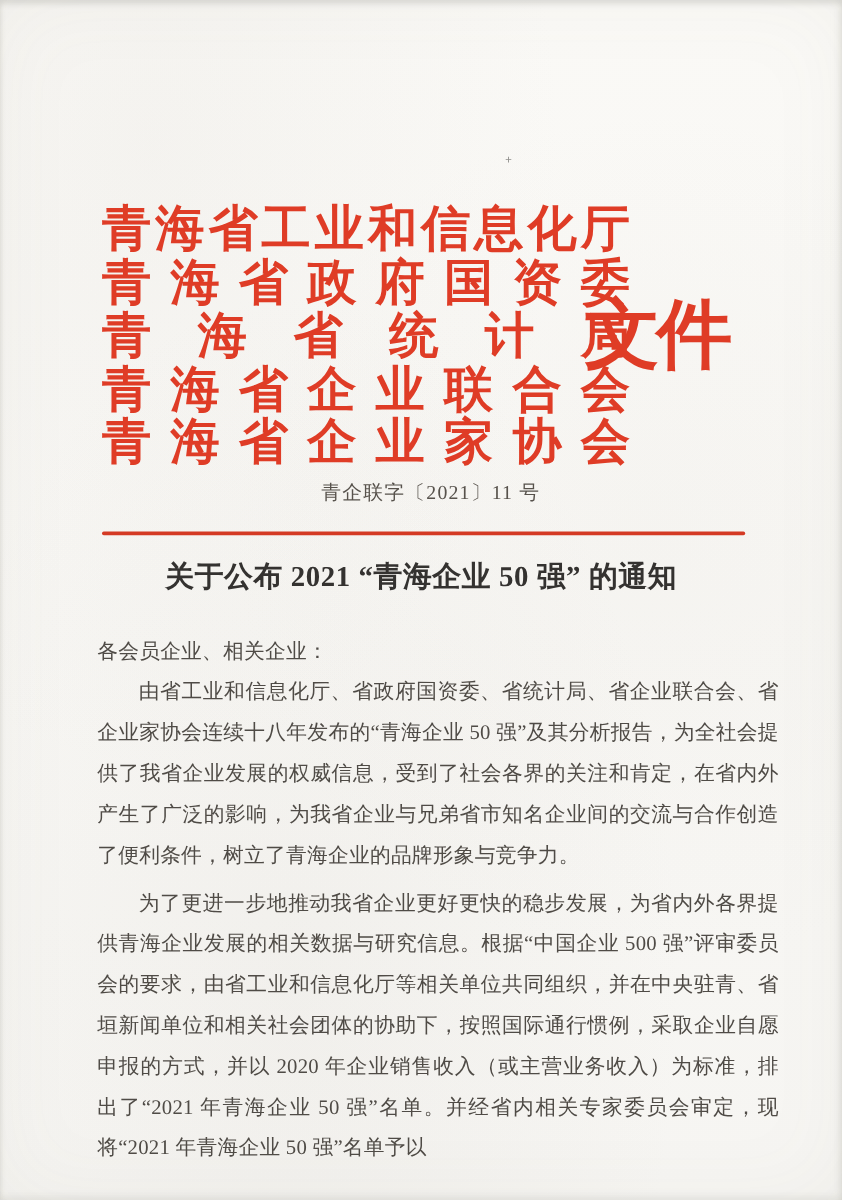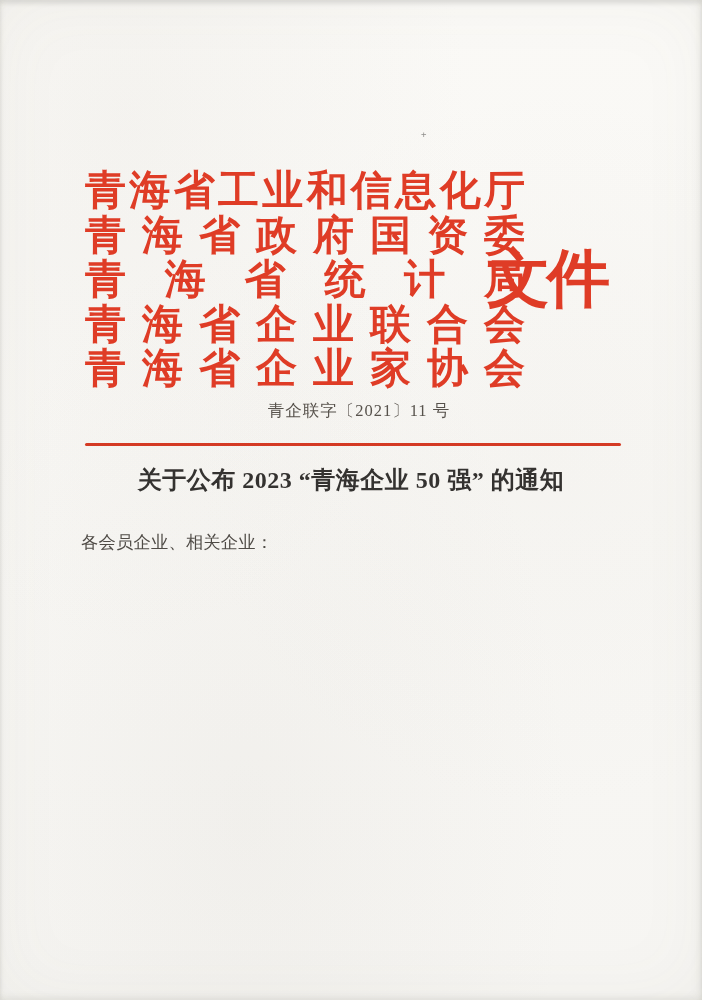--- a/index.html
+++ b/index.html
@@ -128,21 +128,23 @@
         <span>会</span>
       </div>
   </div>
 
   <div class="doc-label">文件</div>
 
   <div class="doc-number">青企联字〔2021〕11 号</div>
 
   <div class="red-rule"></div>
 
-  <h1 class="title">关于公布 2023 “青海企业 50 强” 的通知</h1>
+  <h1 class="title">关于公布 2021 “青海企业 50 强” 的通知</h1>
 
   <div class="body-block">
     <p class="salutation">各会员企业、相关企业：</p>
+    <p class="para">由省工业和信息化厅、省政府国资委、省统计局、省企业联合会、省企业家协会连续十八年发布的“青海企业 50 强”及其分析报告，为全社会提供了我省企业发展的权威信息，受到了社会各界的关注和肯定，在省内外产生了广泛的影响，为我省企业与兄弟省市知名企业间的交流与合作创造了便利条件，树立了青海企业的品牌形象与竞争力。</p>
+    <p class="para">为了更进一步地推动我省企业更好更快的稳步发展，为省内外各界提供青海企业发展的相关数据与研究信息。根据“中国企业 500 强”评审委员会的要求，由省工业和信息化厅等相关单位共同组织，并在中央驻青、省垣新闻单位和相关社会团体的协助下，按照国际通行惯例，采取企业自愿申报的方式，并以 2020 年企业销售收入（或主营业务收入）为标准，排出了“2021 年青海企业 50 强”名单。并经省内相关专家委员会审定，现将“2021 年青海企业 50 强”名单予以</p>
   </div>
 
   <div class="scan-mark">+</div>
 
 </div>
 
 </body></html>

